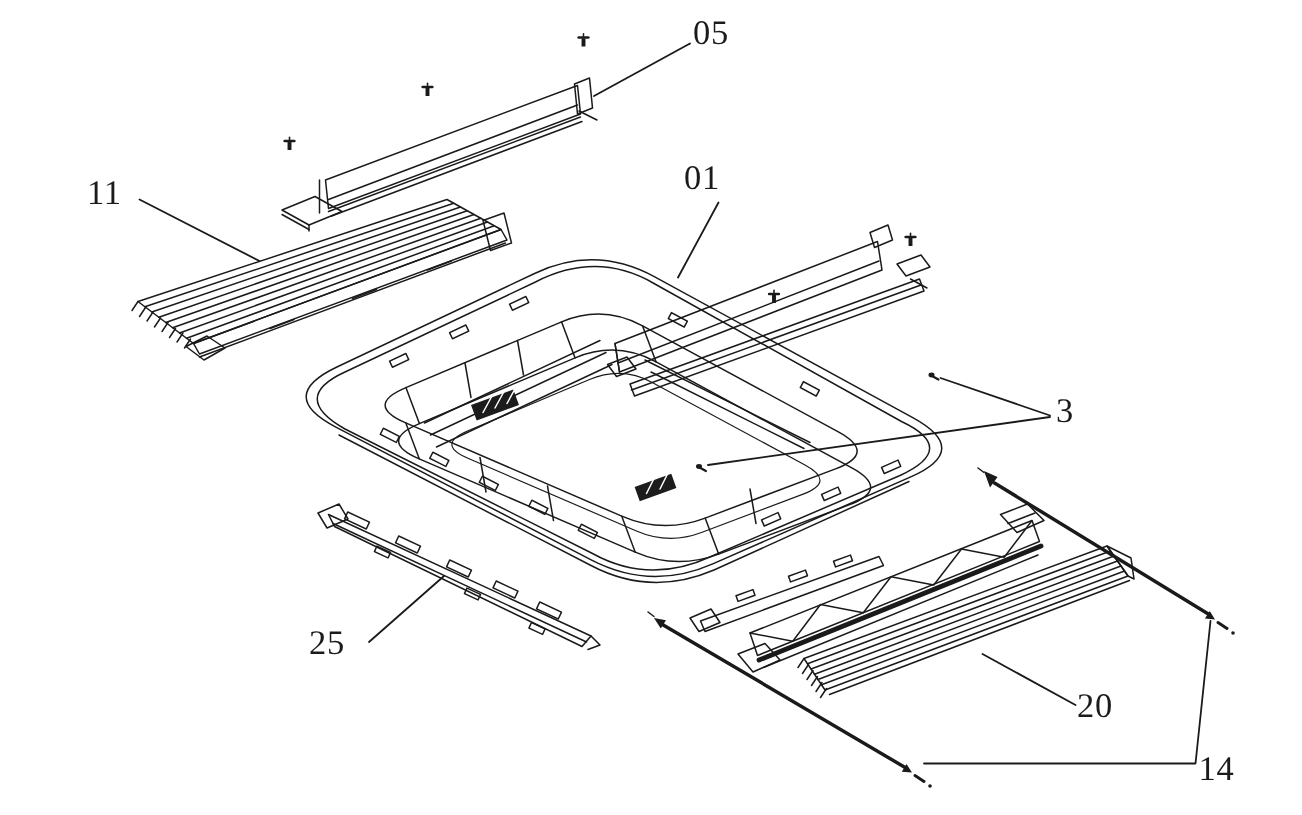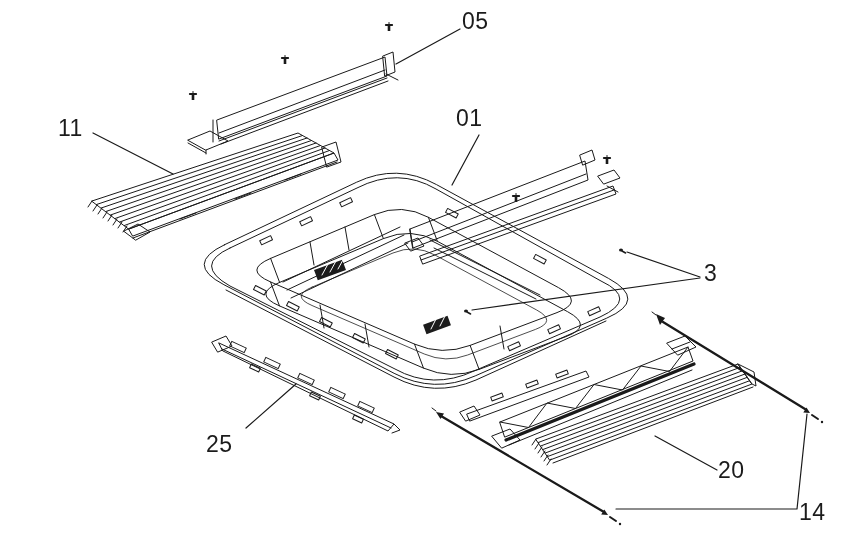--- a/index.html
+++ b/index.html
@@ -1,21 +1,21 @@
 <!DOCTYPE html>
 <html><head>
 <meta charset="utf-8">
 <style>
   html,body{margin:0;padding:0;background:#ffffff;}
   .stage{
     position:relative;
     width:856px;height:543px;
     background:#ffffff;
     overflow:hidden;
-    font-family:Liberation Sans, sans-serif;
+    font-family:Liberation Serif, serif;
   }
   .stage svg{position:absolute;left:0;top:0;}
   .callout{
     position:absolute;
     font-size:23px;
     line-height:1;
     color:#1b1b1b;
     letter-spacing:0.5px;
     user-select:none;
   }
@@ -238,17 +238,17 @@
     <line x1="246" y1="428" x2="296" y2="384"></line>
     <line x1="717" y1="470" x2="655" y2="436"></line>
     <polyline points="616,509 797,509 807,414"></polyline>
   </g>
 </svg>
 
 <div class="callout" style="left:462px;top:10px">05</div>
 <div class="callout" style="left:58px;top:117px">11</div>
 <div class="callout" style="left:456px;top:107px">01</div>
 <div class="callout" style="left:704px;top:262px">3</div>
-<div class="callout" style="left:206px;top:433px">25</div>
+<div class="callout" style="left:206px;top:417px">25</div>
 <div class="callout" style="left:718px;top:459px">20</div>
 <div class="callout" style="left:799px;top:501px">14</div>
 
 </div>
 
 </body></html>

